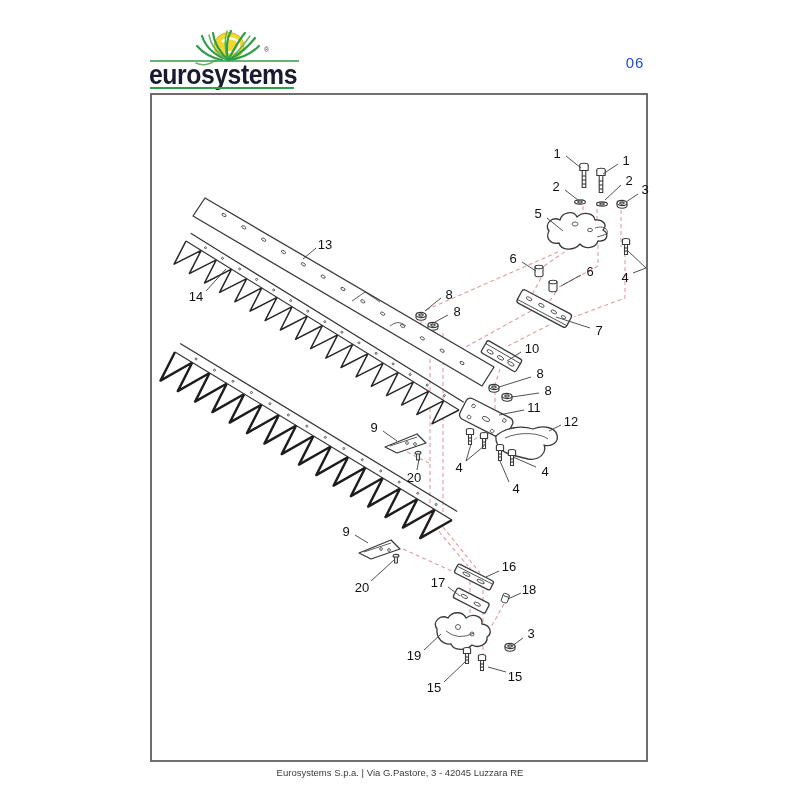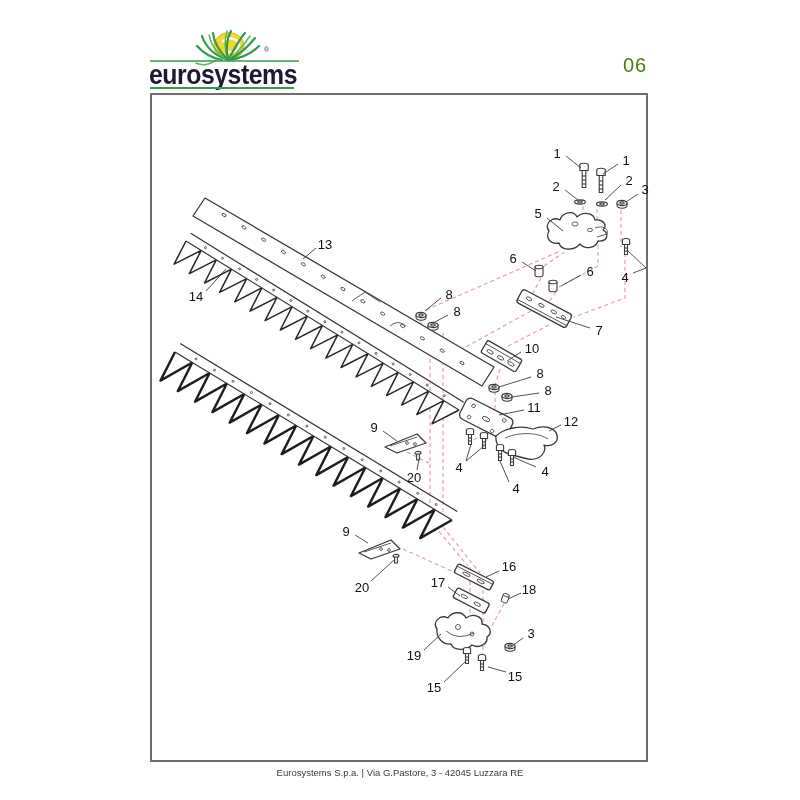--- a/index.html
+++ b/index.html
@@ -1,21 +1,21 @@
 <!DOCTYPE html>
 <html style="--green: #2f9e4b; --grass_light: #63b85f; --yellow: #f5d62e; --yellow_edge: #d9b821; --wordmark: #1a1a30; --dash: #e59a9a; --line: #3a3a3a; --text: #101010; --frame: #6e6e6e; --footer_text: #3a3a3a;"><head>
 <meta charset="utf-8">
 <style>
   html,body{margin:0;padding:0;background:#fff;}
   .page{position:relative;width:800px;height:784px;background:#fff;overflow:hidden;
         font-family:"Liberation Sans",sans-serif;}
   .frame{position:absolute;left:150px;top:93px;width:498px;height:669px;
          border:2px solid var(--frame,#6e6e6e);box-sizing:border-box;}
   .page-number{position:absolute;left:600px;top:54px;width:70px;text-align:center;
-         font-size:20px;color:#4d7c0f;letter-spacing:1px;}
+         font-size:15px;color:#1d4ed8;letter-spacing:1px;}
   .footer{position:absolute;left:0;top:767px;width:800px;text-align:center;
          font-size:9.5px;color:var(--footer_text,#3a3a3a);}
   .logo-svg{position:absolute;left:130px;top:20px;width:230px;height:75px;}
   .diagram{position:absolute;left:0;top:0;width:800px;height:800px;}
   .diagram text{font:13px "Liberation Sans",sans-serif;fill:var(--text,#101010);}
   .wordmark{font:700 27px "Liberation Sans",sans-serif;fill:var(--wordmark,#1a1a30);letter-spacing:-.5px;}
   .reg{font:7px "Liberation Sans",sans-serif;fill:#444;}
   .grule{stroke:var(--green,#2f9e4b);}
   .grass{fill:none;stroke:var(--green,#2f9e4b);stroke-width:2.2;stroke-linecap:round;}
   .grass2{fill:none;stroke:var(--grass_light,#63b85f);stroke-width:1.5;stroke-linecap:round;}

